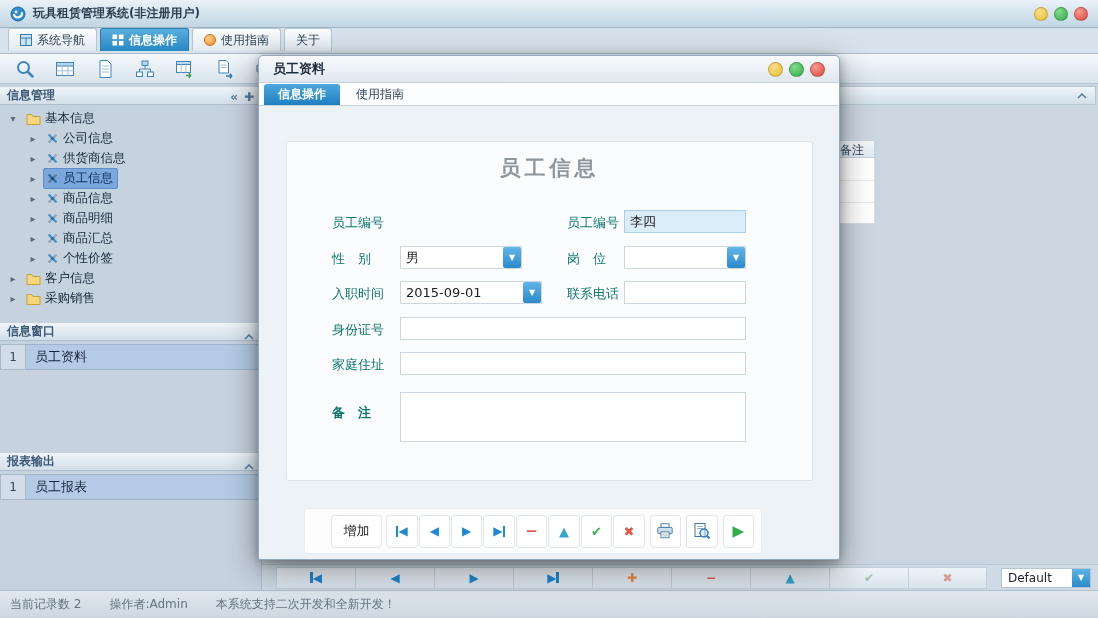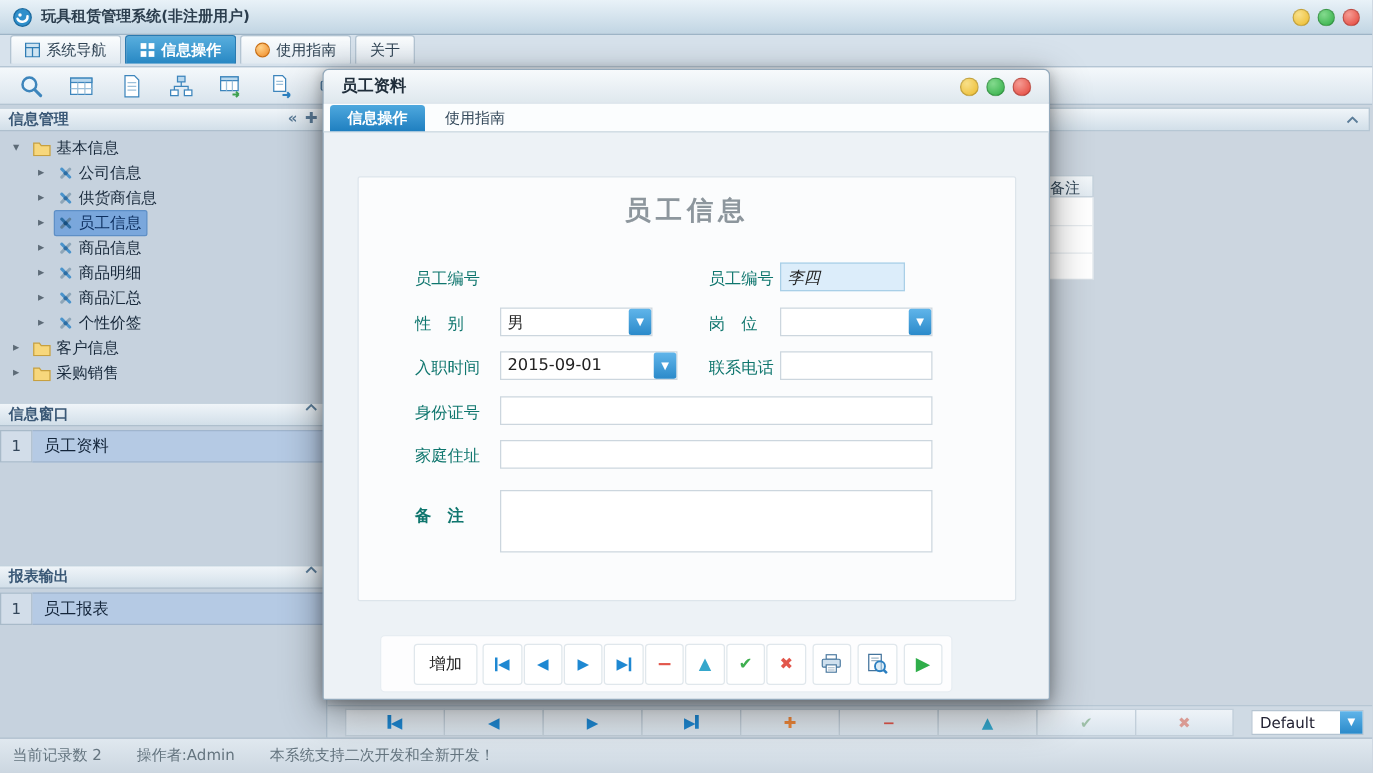--- a/index.html
+++ b/index.html
@@ -32,21 +32,21 @@
   .toolbar { position:absolute; left:0; top:54px; right:0; height:30px;
     background:linear-gradient(#f4f8fb,#d9e4ed); border-bottom:1px solid #b3c4d2;
     display:flex; align-items:center; gap:14px; padding:0 12px; }
   .tbtn { width:26px; height:24px; display:flex; align-items:center; justify-content:center; border-radius:3px; }
 
   
   .sidebar { position:absolute; left:0; top:84px; width:262px; bottom:28px;
     background:#c6d2de; border-right:1px solid #a9bccb; }
   .panel-header { position:absolute; left:0; right:0; height:19px;
     background:linear-gradient(#f0f5f9,#d2dfe9); border-top:1px solid #c3d2dd; border-bottom:1px solid #aebfcd;
-    display:flex; align-items:flex-start; padding:0 7px; font-size:12px; font-weight:bold; color:#3a5876; }
+    display:flex; align-items:flex-end; padding:0 7px; font-size:12px; font-weight:bold; color:#3a5876; }
   .ph-tools { margin-left:auto; display:flex; gap:6px; align-items:center; color:#5a7a96; font-size:12px; }
 
   .tree { position:absolute; left:0; top:24px; right:0; }
   .tree-row { height:20px; display:flex; align-items:center; gap:4px; font-size:12.5px; color:#17283a; }
   .tree-row .tw { width:12px; text-align:center; color:#5d6b77; font-size:10px; }
   .tree-row.d0 { padding-left:7px; }
   .tree-row.d1 { padding-left:27px; }
   .node { display:inline-flex; align-items:center; gap:4px; padding:1px 4px 1px 2px; border:1px solid transparent; border-radius:2px; }
   .tree-row.selected .node { background:#7aa7dc; border-color:#5e8fc6; color:#0c2e5e; }
 
@@ -454,21 +454,21 @@
     <div class="dlg-tabs">
       <span class="dlg-tab active">信息操作</span>
       <span class="dlg-tab">使用指南</span>
     </div>
     <div class="dlg-body">
       <div class="form-panel">
         <div class="form-heading">员工信息</div>
 
         <span class="flabel" style="left:45px;top:72px;">员工编号</span>
         <span class="flabel" style="left:280px;top:72px;">员工编号</span>
-        <input class="f-input focused" style="left: 337px; top: 68px; width: 100px; font-style: italic;" value="李四">
+        <input class="f-input focused" style="left: 337px; top: 68px; width: 122px;" value="李四">
 
         <span class="flabel" style="left:45px;top:108px;">性　别</span>
         <span class="combo" style="left:113px;top:104px;width:122px;">
           <input class="cinput" value="男" style="">
           <span class="cbtn">
               <span>▼</span>
             </span>
         </span>
         <span class="flabel" style="left:280px;top:108px;">岗　位</span>
         <span class="combo" style="left:337px;top:104px;width:122px;">

